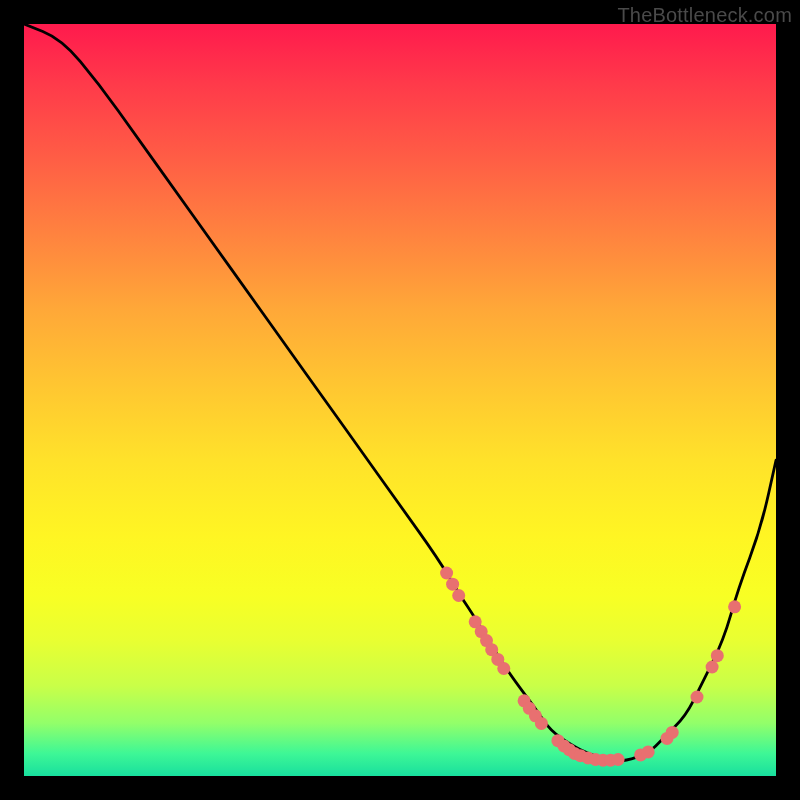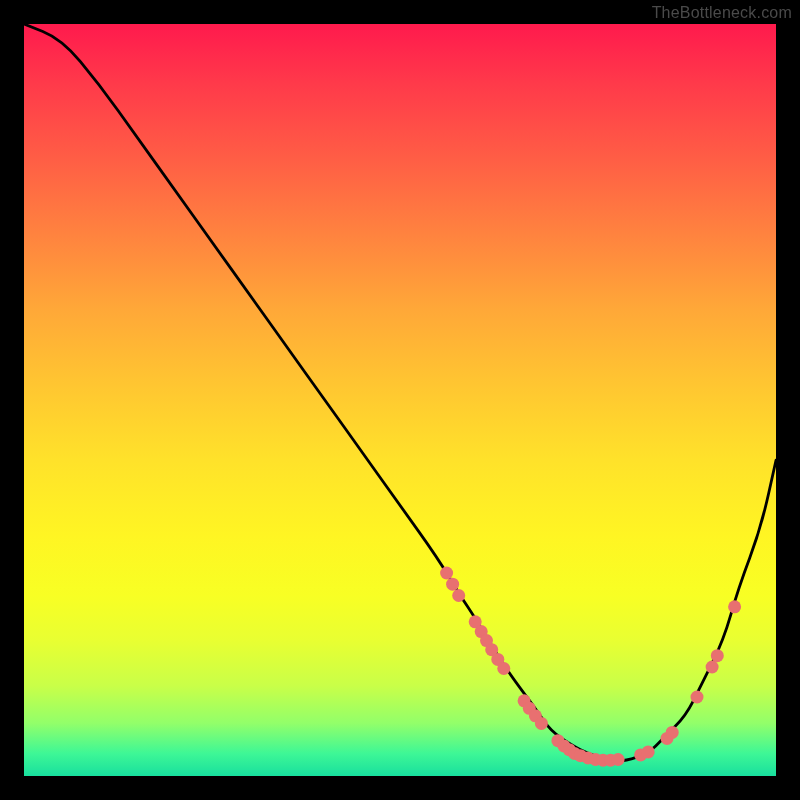--- a/index.html
+++ b/index.html
@@ -48,21 +48,21 @@
   .curve-svg {
     position: absolute;
     left:0; top:0;
     width: 752px; height: 752px;
   }
 
   .watermark {
     position: absolute;
     top: 4px;
     right: 8px;
-    font-size: 16px;
+    font-size: 20px;
     font-weight: 500;
     color: #4a4a4a;
     letter-spacing: 0.2px;
   }
 </style>
 </head>
 <body>
 
 <div class="frame">
   <div class="plot-area">

